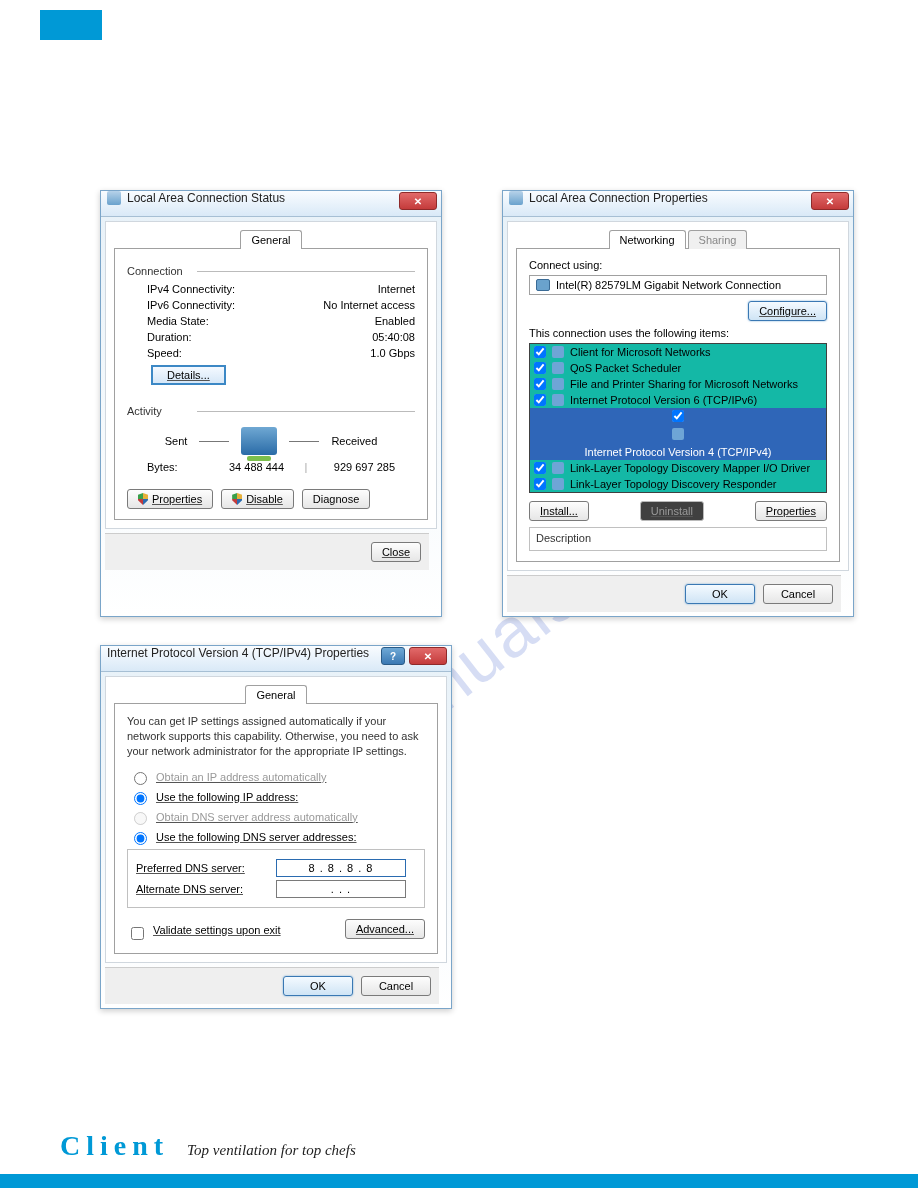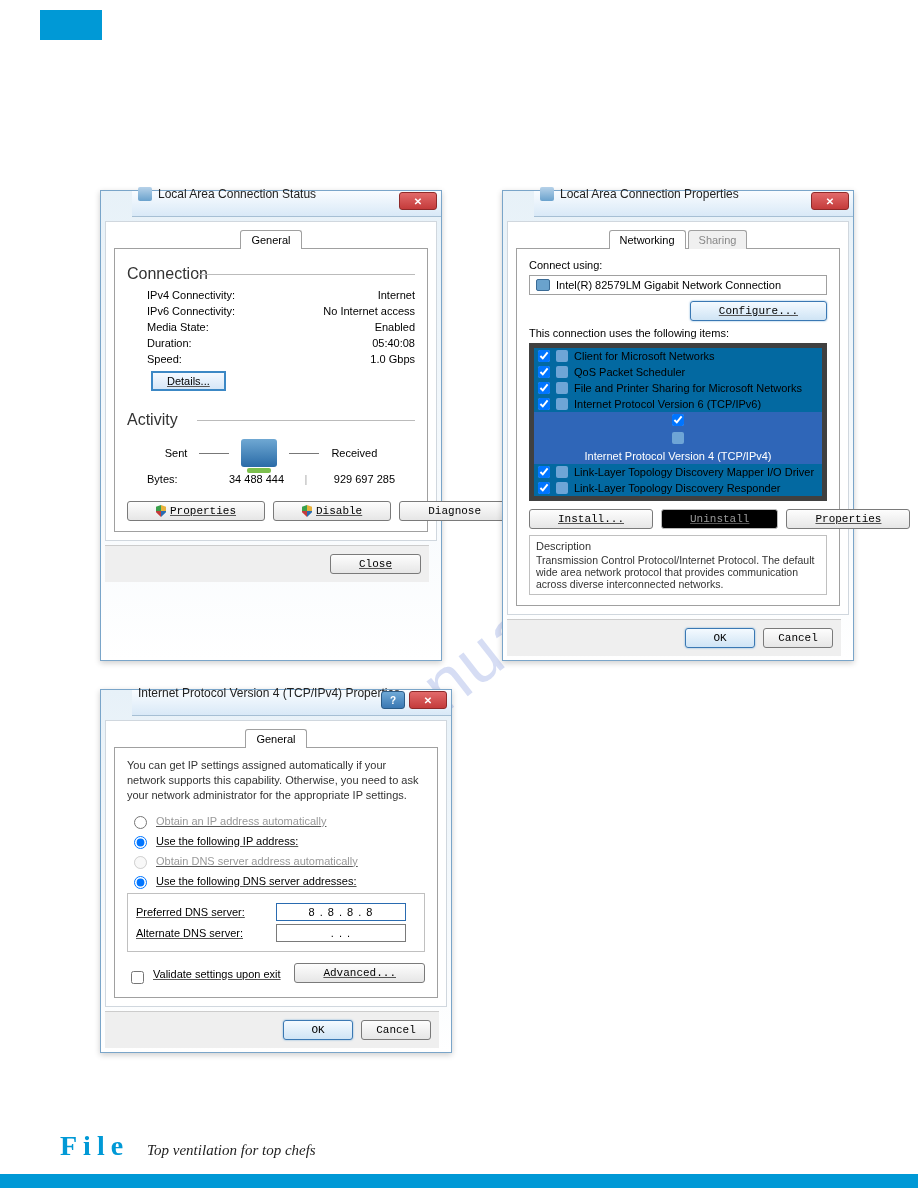--- a/index.html
+++ b/index.html
@@ -25,27 +25,26 @@
     left: 100px;
     width: 780px;
   }
   .row { display: flex; gap: 60px; margin-bottom: 28px; }
   .dialog {
     border: 1px solid #7aa5c9;
     background: linear-gradient(#e7f1f8, #fff);
     box-shadow: 0 2px 6px rgba(0,0,0,0.2);
   }
   .titlebar {
-    display: flex; align-items: flex-end;
+    display: flex; align-items: flex-start;
     height: 26px;
-    padding: 0 4px 15px 6px;
+    padding: 0 4px 0 6px;
     background: linear-gradient(#f9fcff, #d9e9f7);
     border-bottom: 1px solid #a6bfd4;
     position: relative;
-    margin-left: 31px;
   }
   .titlebar .ticon {
     width: 14px; height: 14px;
     background: linear-gradient(#b7d2e9,#6aa2cd);
     border-radius: 2px;
     margin-right: 6px;
     flex: 0 0 auto;
   }
   .titlebar .ttext { font-size: 12px; color: #222; }
   .close-btn, .help-btn {
@@ -75,21 +74,21 @@
     font-size: 11px;
     cursor: pointer;
   }
   .tab.inactive { background: #f0f0f0; color: #888; }
   .panel {
     border: 1px solid #a0a0a0;
     padding: 10px 12px;
     background: #fff;
   }
   .group-label {
-    font-size: 16px;
+    font-size: 11px;
     color: #333;
     position: relative;
     margin: 6px 0 4px 0;
   }
   .group-label::after {
     content: '';
     position: absolute;
     left: 70px; right: 0; top: 50%;
     border-top: 1px solid #bbb;
   }
@@ -124,28 +123,27 @@
   }
   .bytes-row { display:flex; padding: 2px 20px; font-size: 11px; }
   .bytes-row span:nth-child(1){ flex:0 0 70px;}
   .bytes-row span:nth-child(2){ flex:1; text-align:center;}
   .bytes-row span:nth-child(3){ flex:0 0 20px; text-align:center; color:#aaa;}
   .bytes-row span:nth-child(4){ flex:1; text-align:right;}
   .btn {
     display: inline-flex; align-items: flex-end; gap: 4px;
     border: 1px solid #7a7a7a;
     background: linear-gradient(#fdfdfd,#e6e6e6);
-    padding: 3px 28px;
+    padding: 3px 10px;
     font-size: 11px;
     border-radius: 3px;
     cursor: pointer;
-    font-family: Liberation Mono, monospace;
   }
   .btn.default { border: 1px solid #3a78b3; box-shadow: 0 0 2px #6fa9d6; background: linear-gradient(#f4faff,#cfe4f5); }
-  .btn.disabled { color: #999; border-color: #bbb; background: #000000; cursor: default; }
+  .btn.disabled { color: #999; border-color: #bbb; background: #404040; cursor: default; }
   .shield {
     width: 10px; height: 12px;
     background: conic-gradient(#e7b13a 0 25%, #2a6bb0 0 50%, #c43b3b 0 75%, #39a04b 0 100%);
     clip-path: polygon(50% 0, 100% 15%, 100% 60%, 50% 100%, 0 60%, 0 15%);
     flex: 0 0 auto;
   }
   .btn-row { display: flex; gap: 8px; margin-top: 8px; }
   .footer-row {
     display: flex; justify-content: flex-end; gap: 8px;
     padding: 8px;
@@ -155,22 +153,22 @@
   }
   .textbox {
     border: 1px solid #a0a0a0;
     padding: 3px 6px;
     background: #fff;
     display: flex; align-items: center; gap: 6px;
     font-size: 11px;
   }
   .nic-icon { width:14px; height:12px; background:#6aa2cd; border:1px solid #3a6b96; border-radius:2px; flex:0 0 auto; }
   .list {
-    border: 5px solid #404040;
-    background: #0369a1;
+    border: 1px solid #404040;
+    background: #14b8a6;
     margin-top: 4px;
     font-size: 11px;
   }
   .list-item {
     display: flex; align-items: center; gap: 6px;
     padding: 2px 4px;
   }
   .list-item.selected { background: #2f66b8; color: #fff; flex-direction: column; }
   .list-item input[type=checkbox] { margin: 0; width: 12px; height: 12px; }
   .smicon { width: 12px; height: 12px; background: #6ea5d6; border-radius: 2px; flex: 0 0 auto; }
@@ -385,21 +383,20 @@
               </div>
             <div class="btn disabled">
                 <span class="underline">Uninstall</span>
               </div>
             <div class="btn">
                 <span class="underline">Properties</span>
               </div>
           </div>
           <div class="desc-box">
             <div style="font-size:11px; margin-bottom:2px">Description</div>
-            <div>Transmission Control Protocol/Internet Protocol. The default wide area network protocol that provides communication across diverse interconnected networks.</div>
           </div>
         </div>
       </div>
       <div class="footer-row">
         <div class="btn default" style="width:70px; justify-content:center">OK</div>
         <div class="btn" style="width:70px; justify-content:center">Cancel</div>
       </div>
     </div>
   </div>
 
@@ -456,18 +453,18 @@
       </div>
     </div>
     <div class="footer-row">
       <div class="btn default" style="width:70px; justify-content:center">OK</div>
       <div class="btn" style="width:70px; justify-content:center">Cancel</div>
     </div>
   </div>
 </div>
 
 <div class="brand-footer">
-  <span class="brand-name">File</span>
+  <span class="brand-name">Client</span>
   <span class="brand-tag">Top ventilation for top chefs</span>
 </div>
 <div class="bottom-bar"></div>
 
 <div style="height:1188px"></div>
 
 </body></html>

